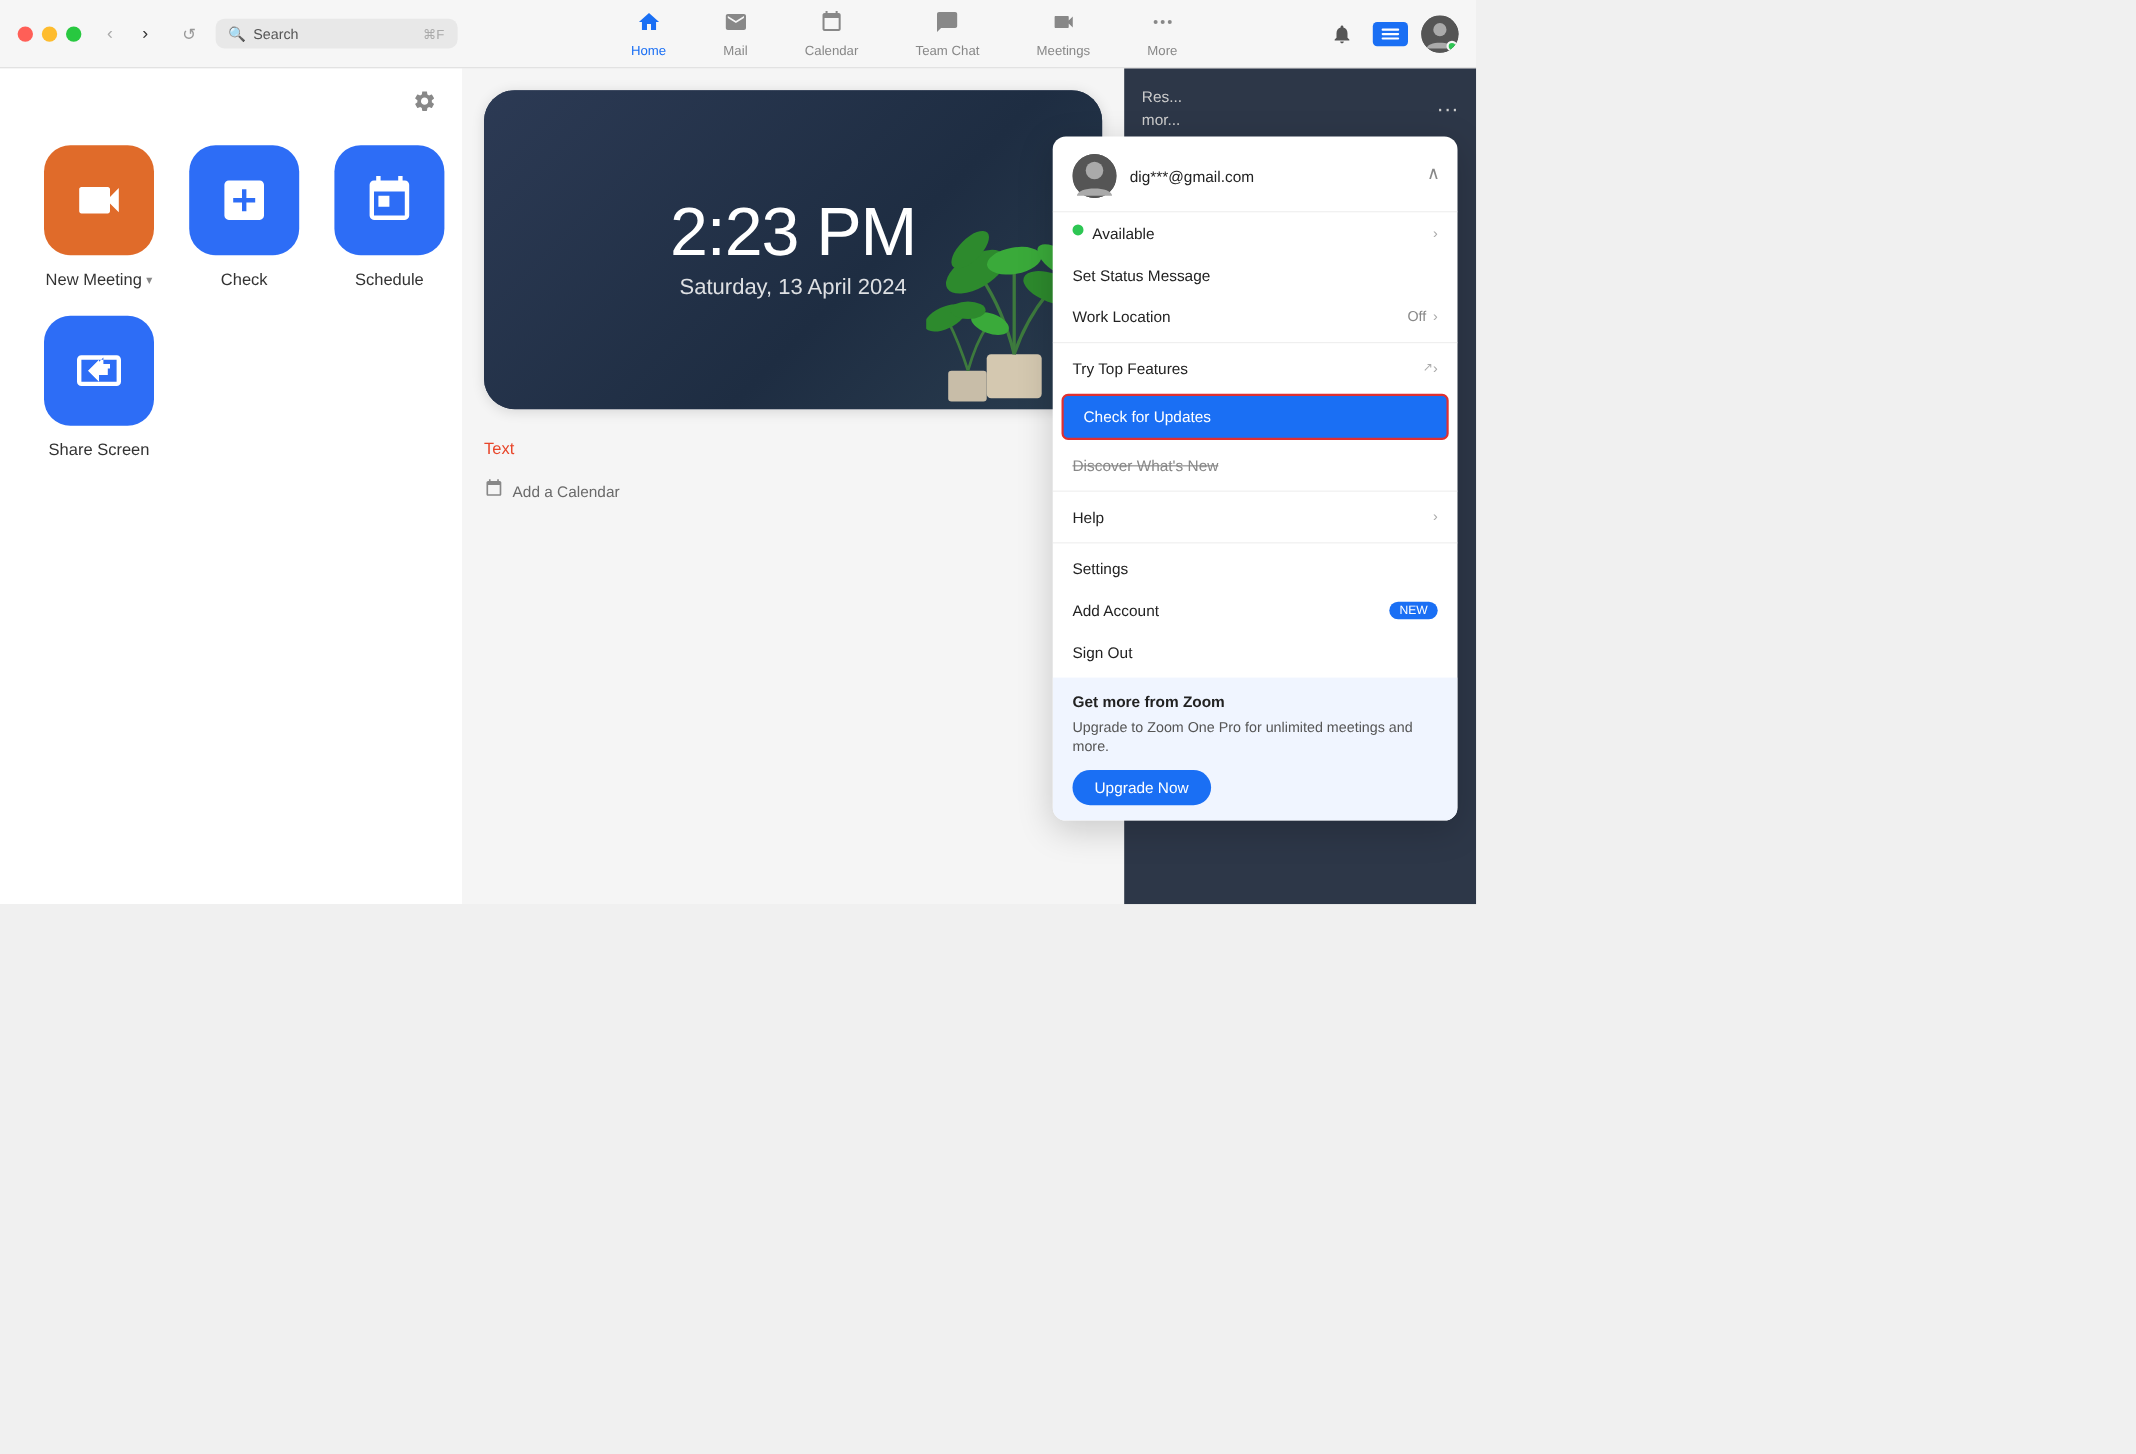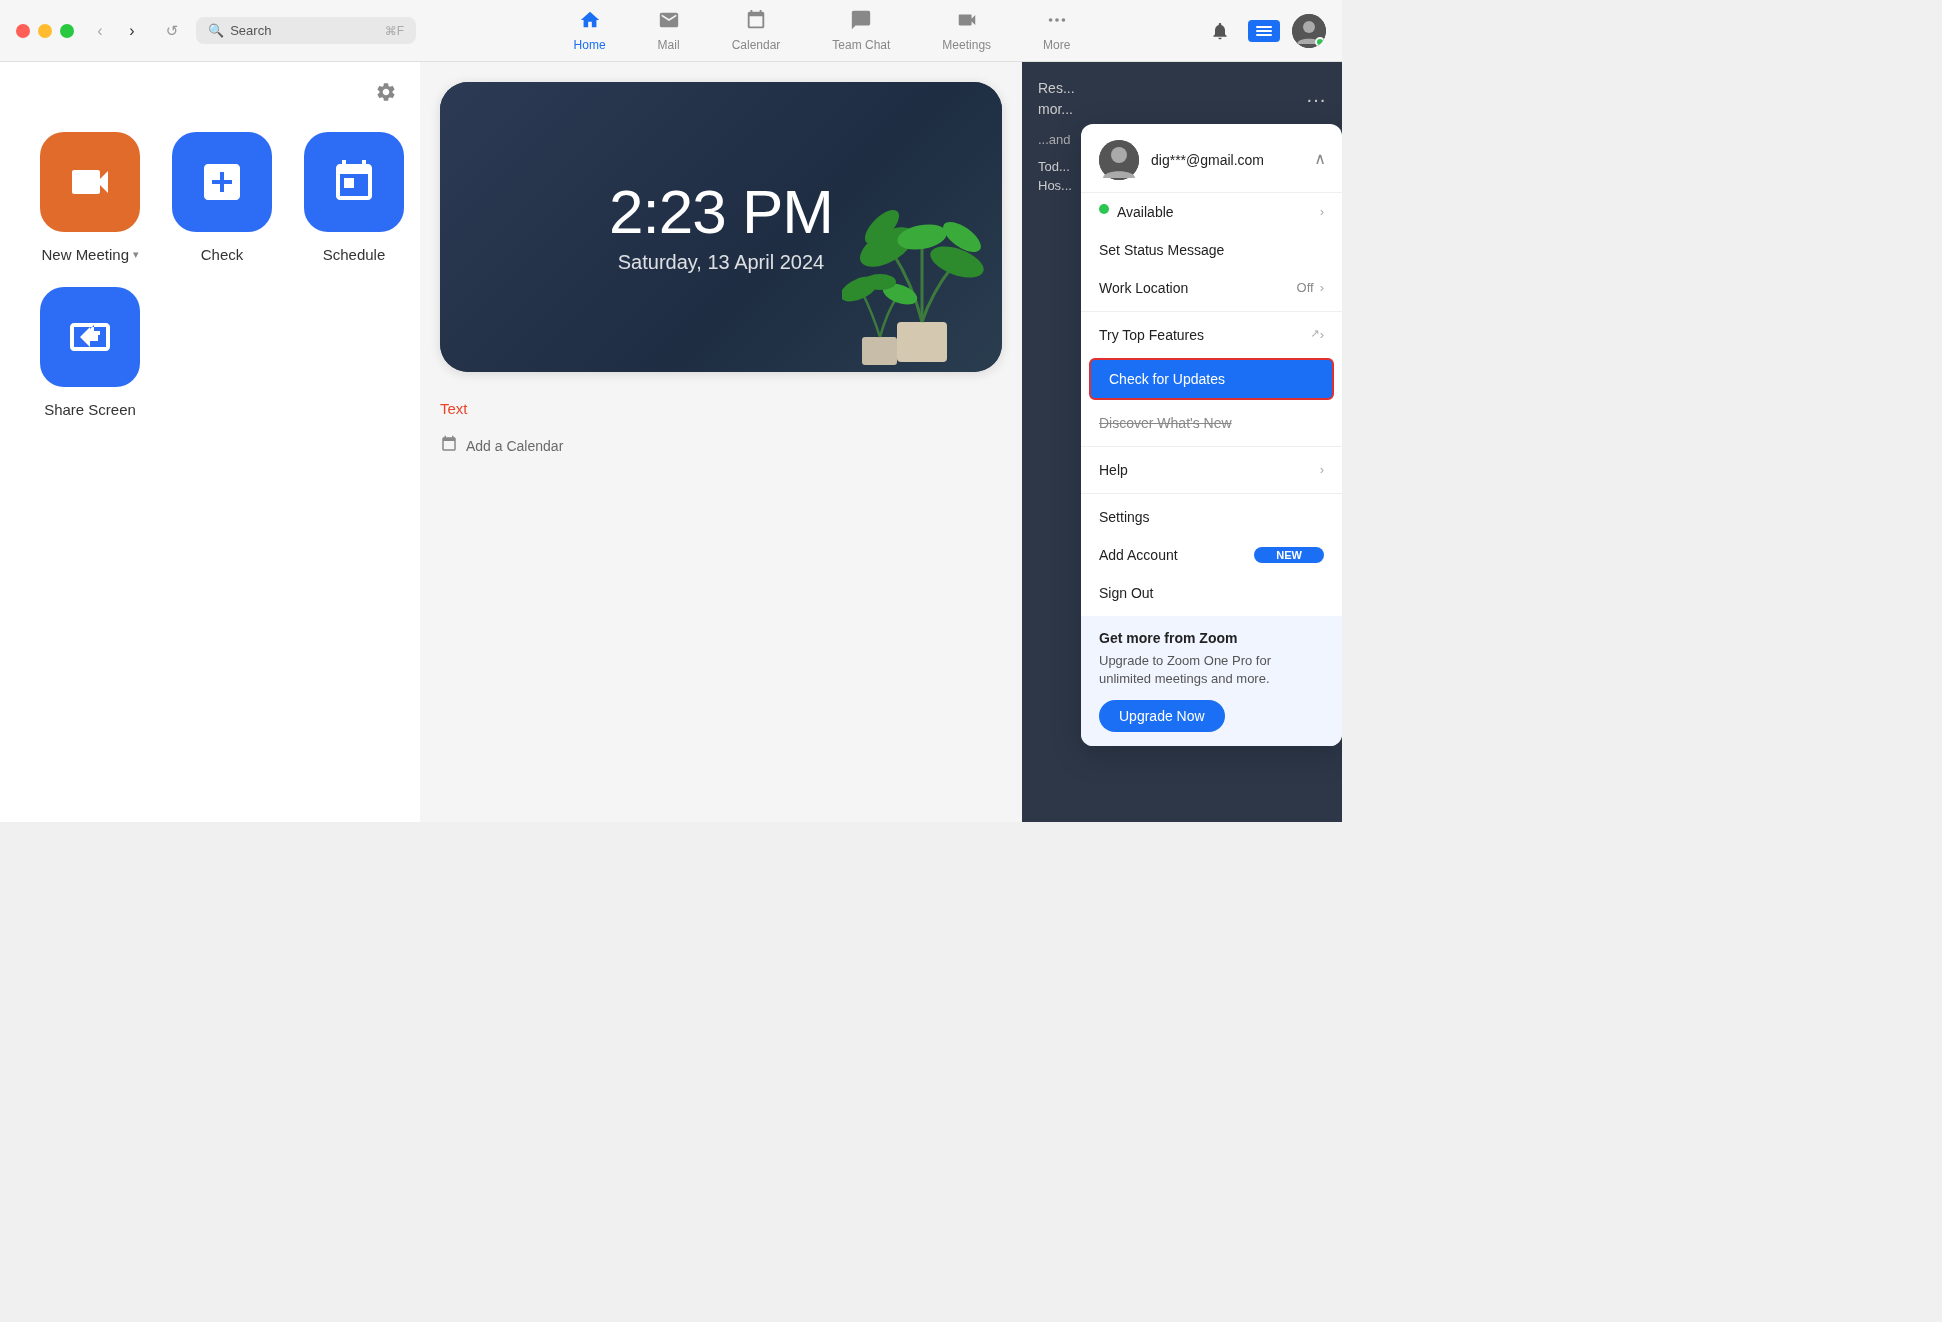--- a/index.html
+++ b/index.html
@@ -324,22 +324,22 @@
       font-size: 20px;
       cursor: pointer;
     }
     .rp-section-title { color: #ccc; font-size: 13px; margin: 12px 0 4px; }
     .rp-host { color: #ccc; font-size: 13px; }
 
     
     .dropdown-overlay {
       position: absolute;
       top: 62px;
-      right: 0;
-      width: 261px;
+      right: 17px;
+      width: 368px;
       background: white;
       border-radius: 12px;
       box-shadow: 0 8px 32px rgba(0,0,0,0.18);
       z-index: 100;
       overflow: hidden;
     }
     .dropdown-header {
       display: flex;
       align-items: center;
       padding: 16px 18px 12px;
@@ -382,22 +382,22 @@
       color: #222;
       position: relative;
     }
     .dropdown-item .item-label { flex: 1; }
     .dropdown-item .item-value { color: #888; font-size: 13px; margin-right: 6px; }
     .dropdown-item .item-arrow { color: #aaa; font-size: 13px; }
     .dropdown-item .item-badge {
       background: #1a6ff4;
       color: white;
       font-size: 11px;
-      font-weight: 700;
-      padding: 2px 22px;
+      font-weight: 400;
+      padding: 2px 9px;
       border-radius: 10px;
       margin-left: 8px;
     }
     .dropdown-item.status-item { gap: 8px; }
     .status-dot {
       width: 10px;
       height: 10px;
       border-radius: 50%;
       background: #2dc653;
       flex-shrink: 0;

